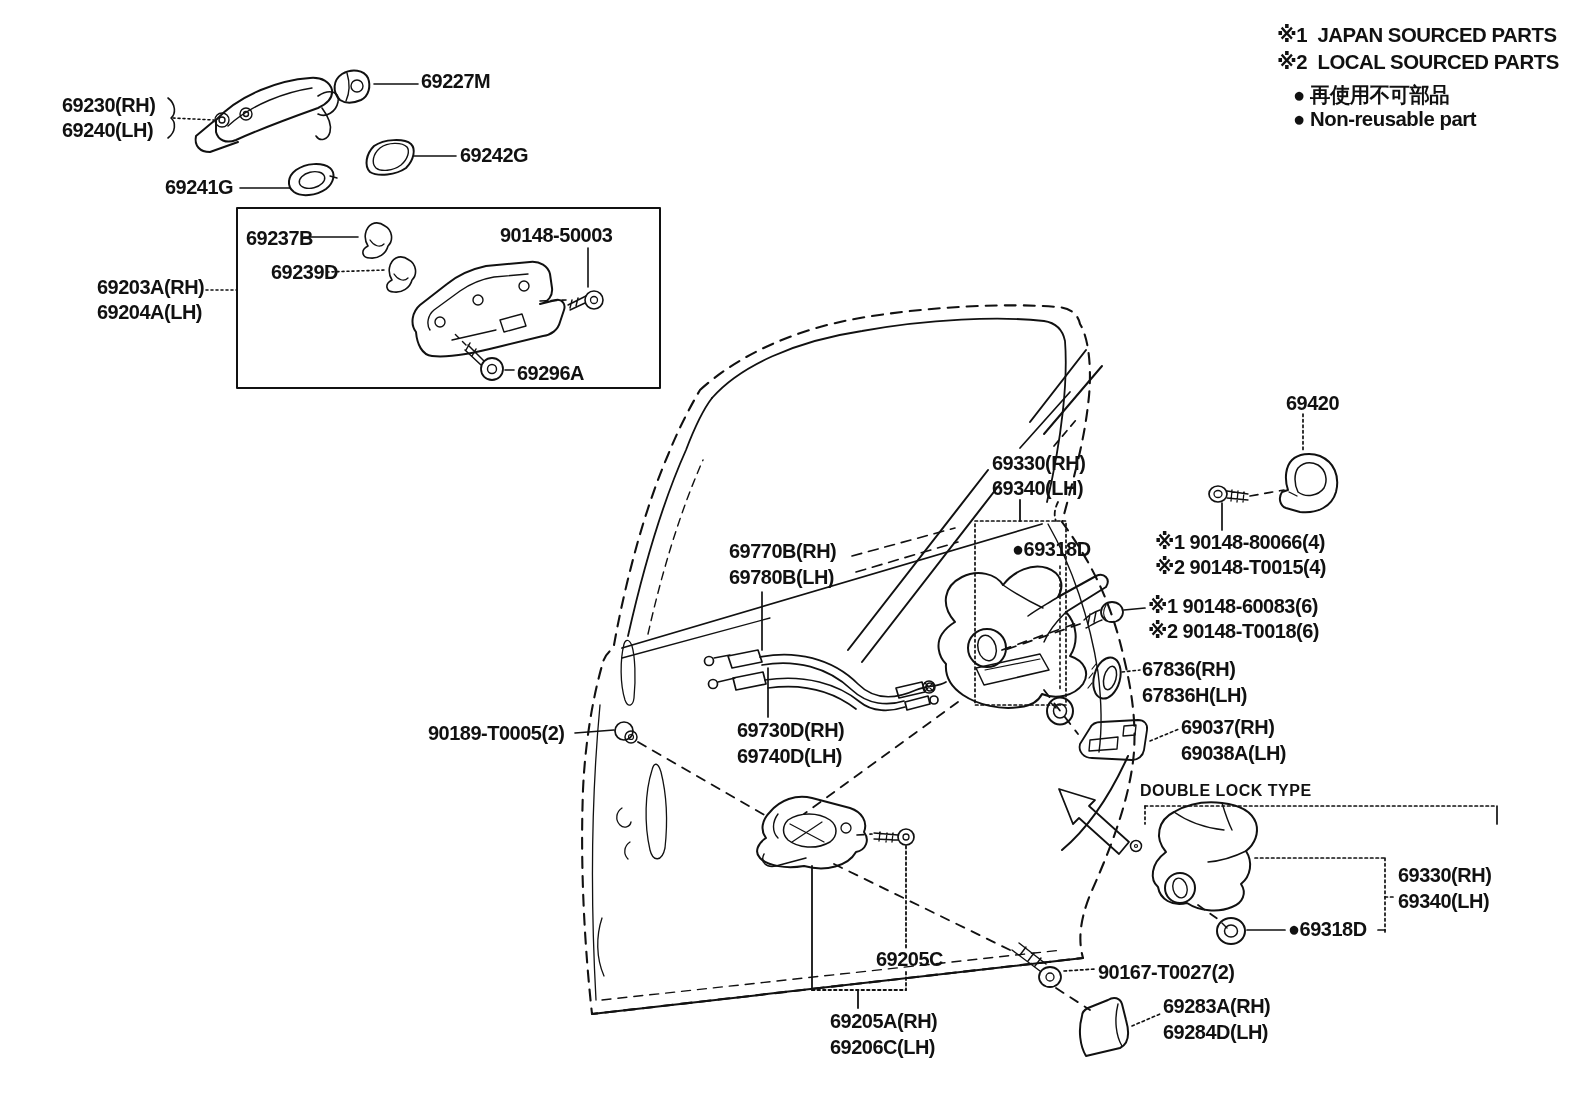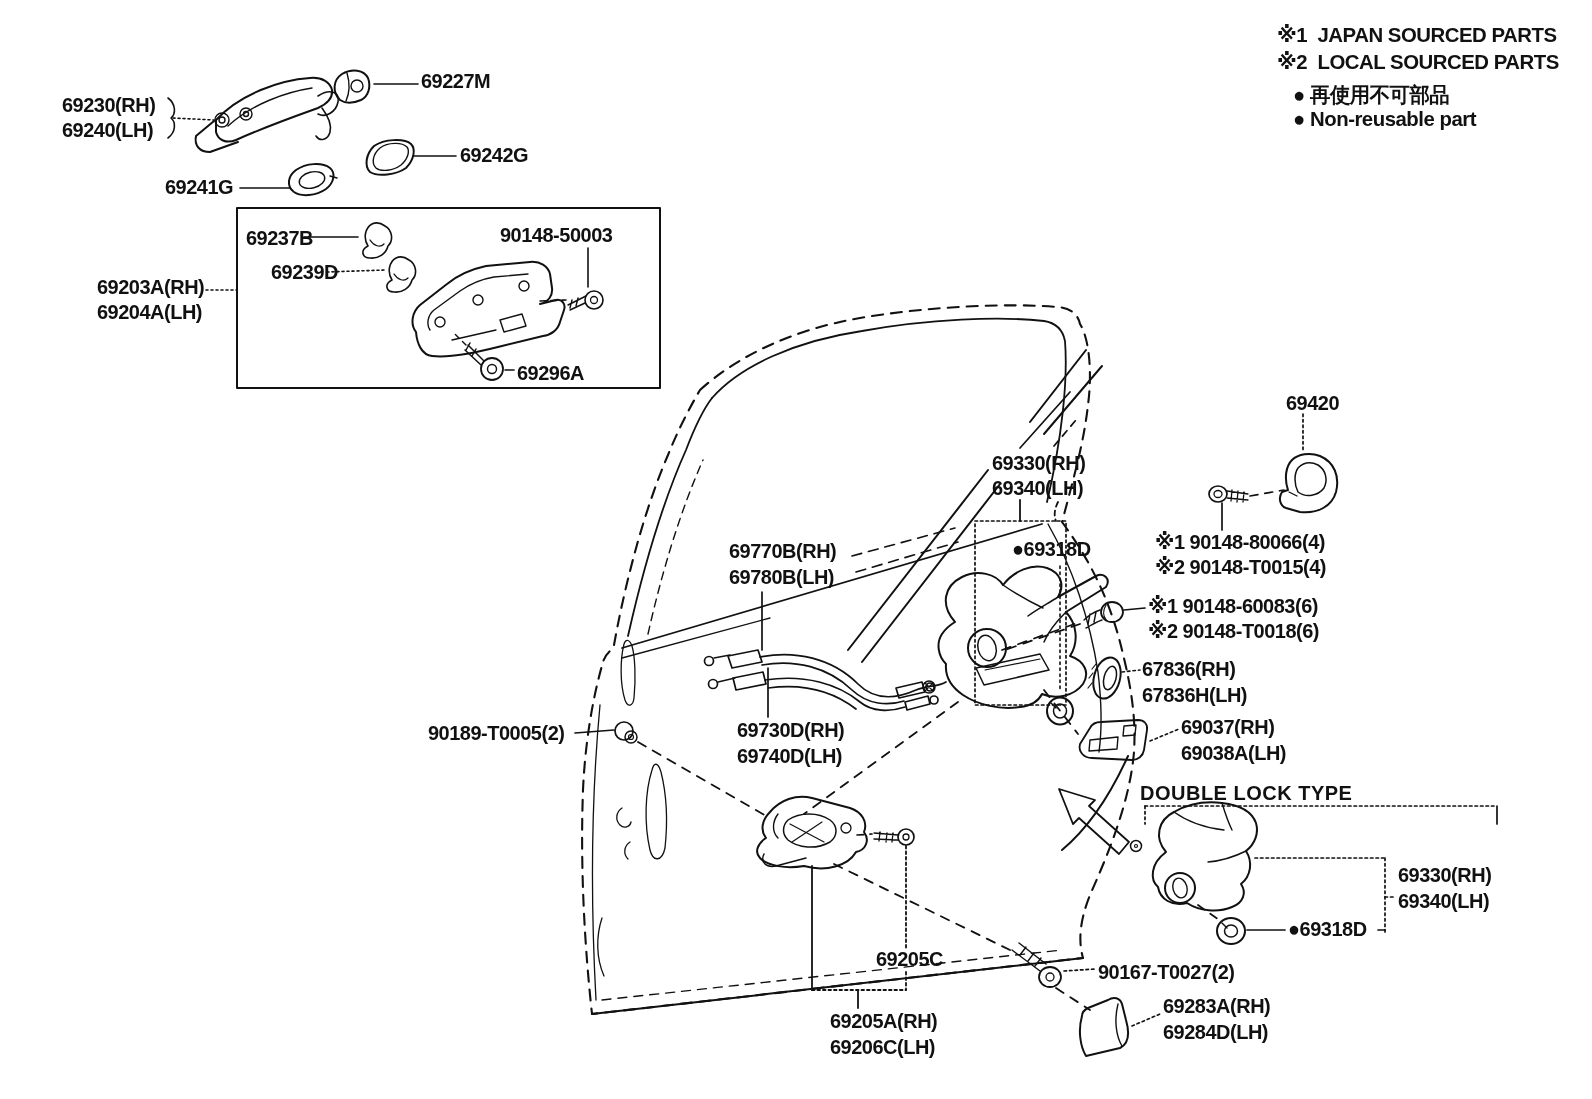--- a/index.html
+++ b/index.html
@@ -3,21 +3,21 @@
 <meta charset="utf-8">
 <style>
   html,body{margin:0;padding:0;background:#fff;}
   #canvas{position:relative;width:1592px;height:1099px;background:#ffffff;overflow:hidden;
           font-family:"Liberation Sans","DejaVu Sans",sans-serif;text-align:right;}
   #art{position:absolute;left:0;top:0;}
   #labels-layer{position:absolute;left:0;top:0;width:100%;height:100%;}
   .lbl{position:absolute;white-space:pre;color:#111;line-height:1.05;}
   .part{font-weight:bold;font-size:21px;letter-spacing:-0.5px;transform:scaleX(.95);transform-origin:0 0;}
   .legend{font-weight:bold;font-size:21px;letter-spacing:-0.5px;transform:scaleX(.97);transform-origin:0 0;}
-  .caption{font-weight:bold;font-size:20px;letter-spacing:0.5px;}
+  .caption{font-weight:bold;font-size:16px;letter-spacing:0.5px;}
   .code{font-size:19px;font-weight:normal;letter-spacing:1px;margin-top:35px;}
   svg *{vector-effect:non-scaling-stroke;}
 </style>
 </head>
 <body>
 
 <div id="canvas">
 
 <svg id="art" width="1592" height="1099" viewBox="0 0 1592 1099" fill="none" stroke="#111" stroke-width="2" stroke-linecap="round" stroke-linejoin="round">
 

